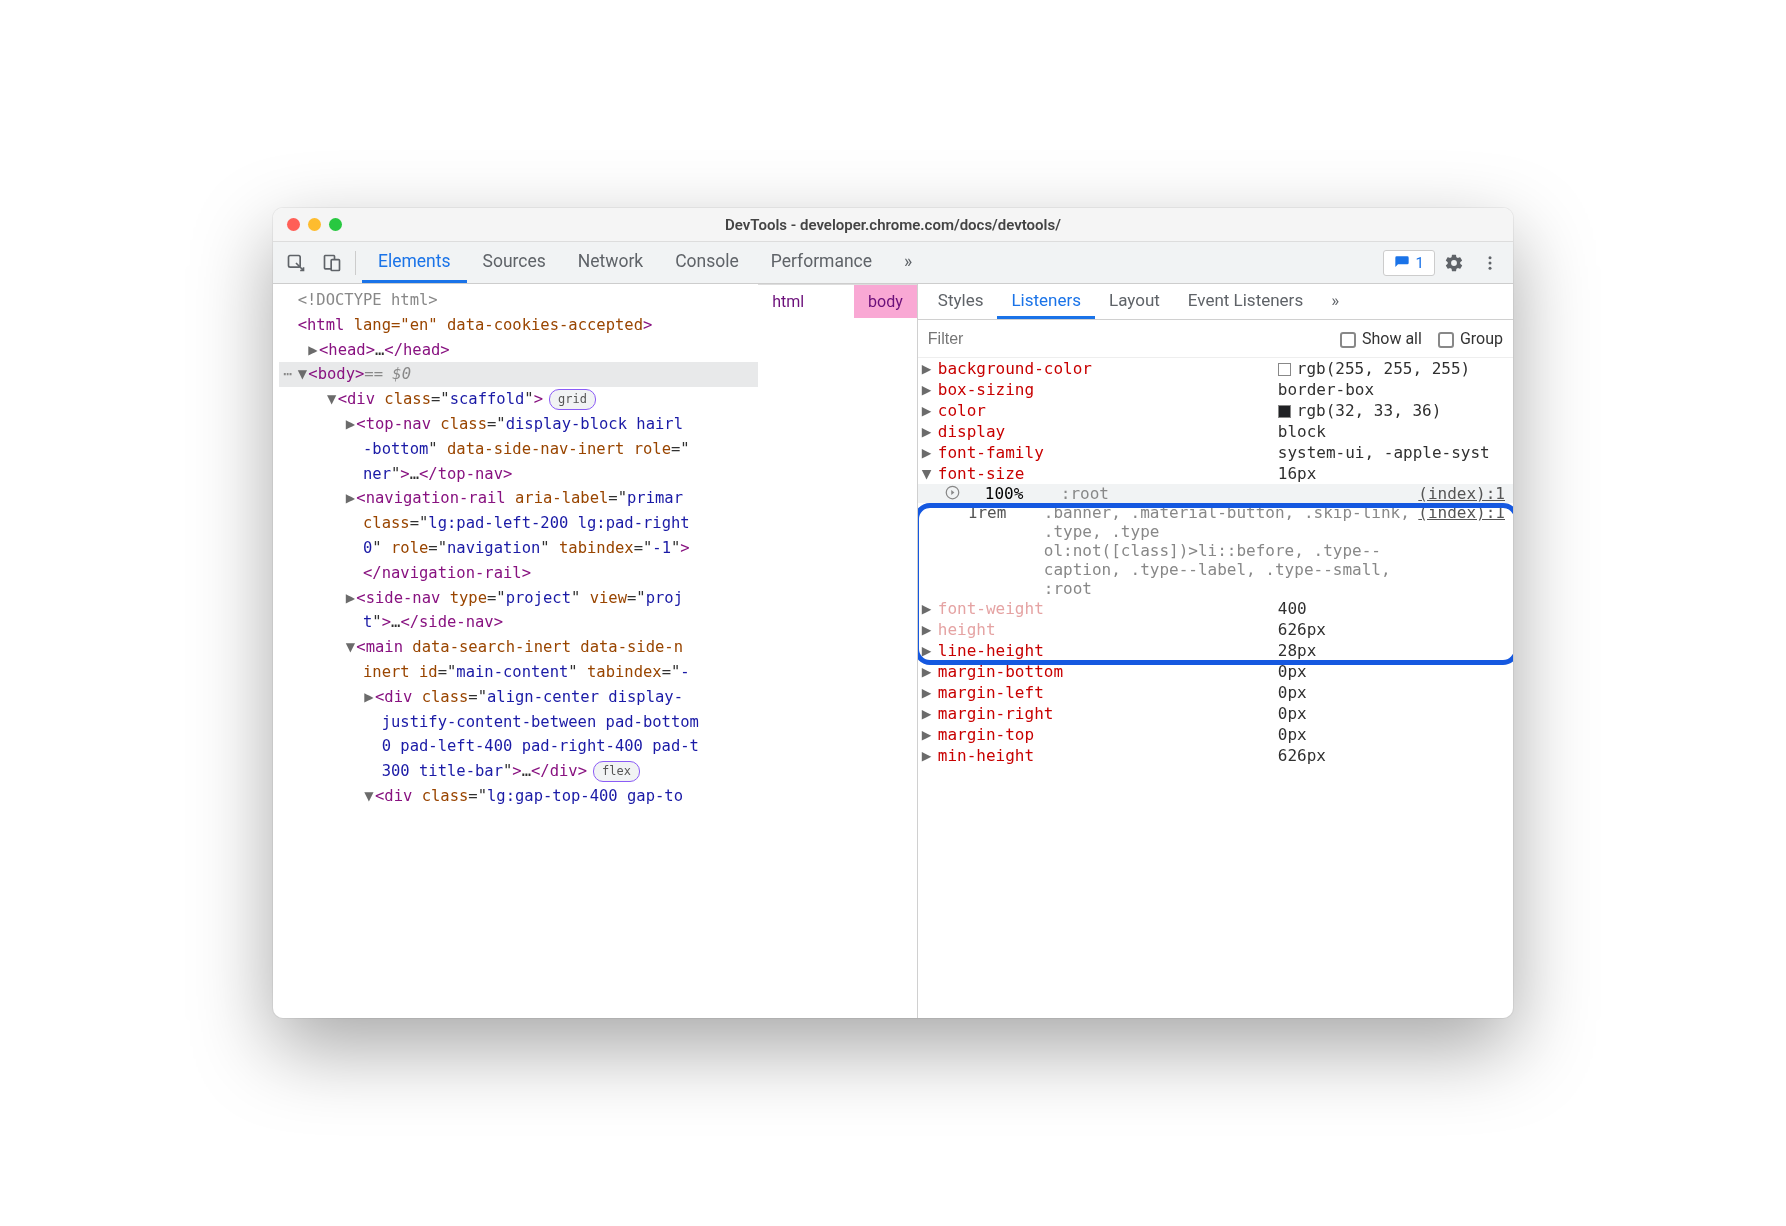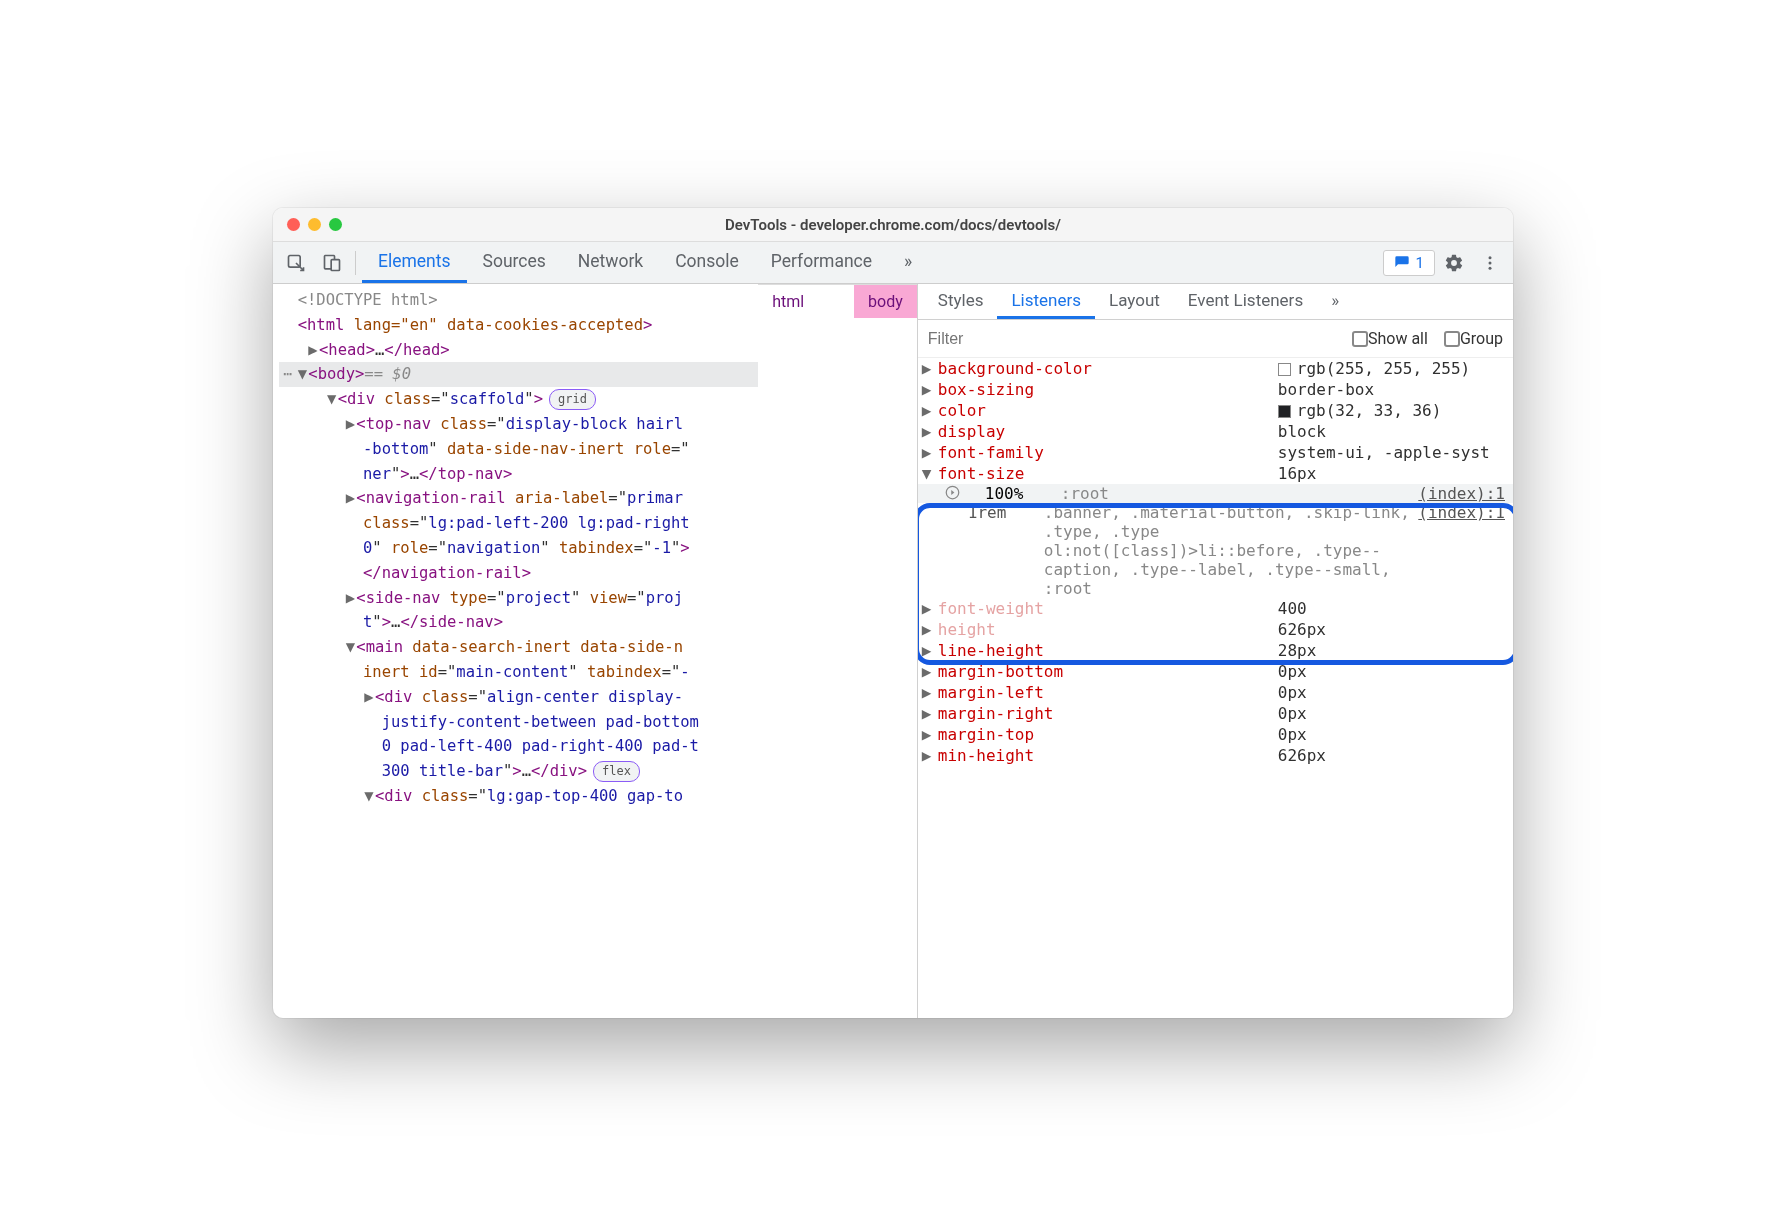--- a/index.html
+++ b/index.html
@@ -65,21 +65,21 @@
   .badge-pill { background:#f1f3f4; border:1px solid #8b5cf6; border-radius:10px; font-size:12px; padding:0 8px; color:#555; display:inline-block; vertical-align:middle; margin-left:6px;}
   .breadcrumbs { height:34px; border-top:1px solid #ddd; display:flex; align-items:stretch; font-size:16px;gap:36px; }
   .crumb { padding:0 14px; display:flex; align-items:center; color:#6b0f7a; cursor:pointer; }
   .crumb.sel { background:#f9a8d4; }
   .right-pane { flex:1; display:flex; flex-direction:column; overflow:hidden; }
   .side-tabs { height:36px; border-bottom:1px solid #d0d0d0; display:flex; align-items:center; padding:0 6px; }
   .side-tab { padding:0 14px; height:100%; display:flex; align-items:center; font-size:17px; color:#5f6368; cursor:pointer; border-bottom:3px solid transparent; }
   .side-tab.active { color:#1a73e8; border-bottom-color:#1a73e8; }
   .filter-row { height:38px; border-bottom:1px solid #eee; display:flex; align-items:center; padding:0 10px; gap:16px; }
   .filter-input { flex:1; border:none; font-size:16px; color:#888; outline:none; background:transparent; }
-  .check { display:flex; align-items:center; gap:0; color:#333; font-size:16px; cursor:pointer; }
+  .check { display:flex; align-items:flex-end; gap:6px; color:#333; font-size:16px; cursor:pointer; }
   .checkbox-visual { width:16px; height:16px; border:2px solid #888; border-radius:3px; display:inline-block; }
   .computed { flex:1; overflow:hidden; font-family: ui-monospace, Menlo, monospace; font-size:16px; position:relative; }
   .prop-row { display:flex; padding:1px 0 1px 4px; }
   .prop-name { color:#c80000; min-width:340px; }
   .prop-name.dim { color:#e5a3a3; }
   .prop-val { color:#303030; }
   .prop-tri { width:16px; color:#6b6b6b; }
   .swatch { display:inline-block; width:13px; height:13px; border:1px solid #888; vertical-align:middle; margin-right:6px; }
   .highlight-box {
     position:absolute; border:5px solid #1558e0; border-radius:16px; pointer-events:none;

